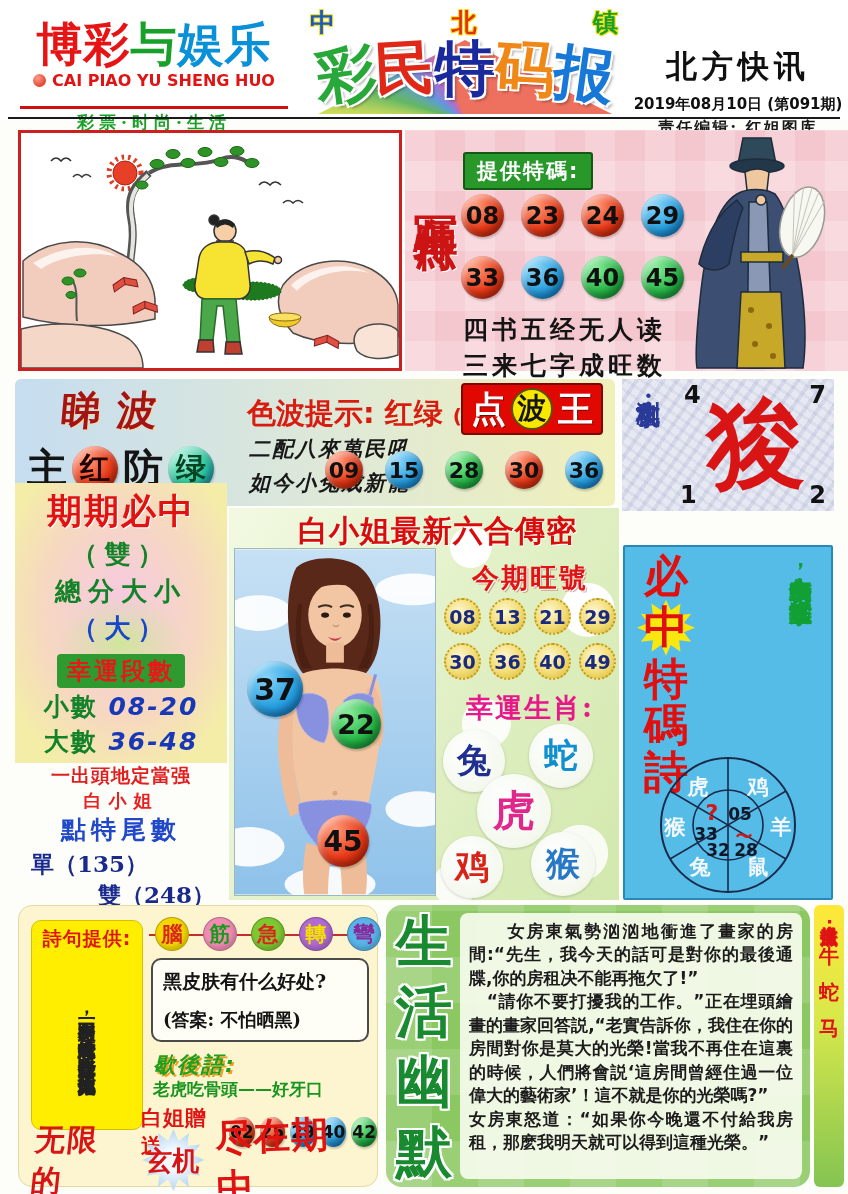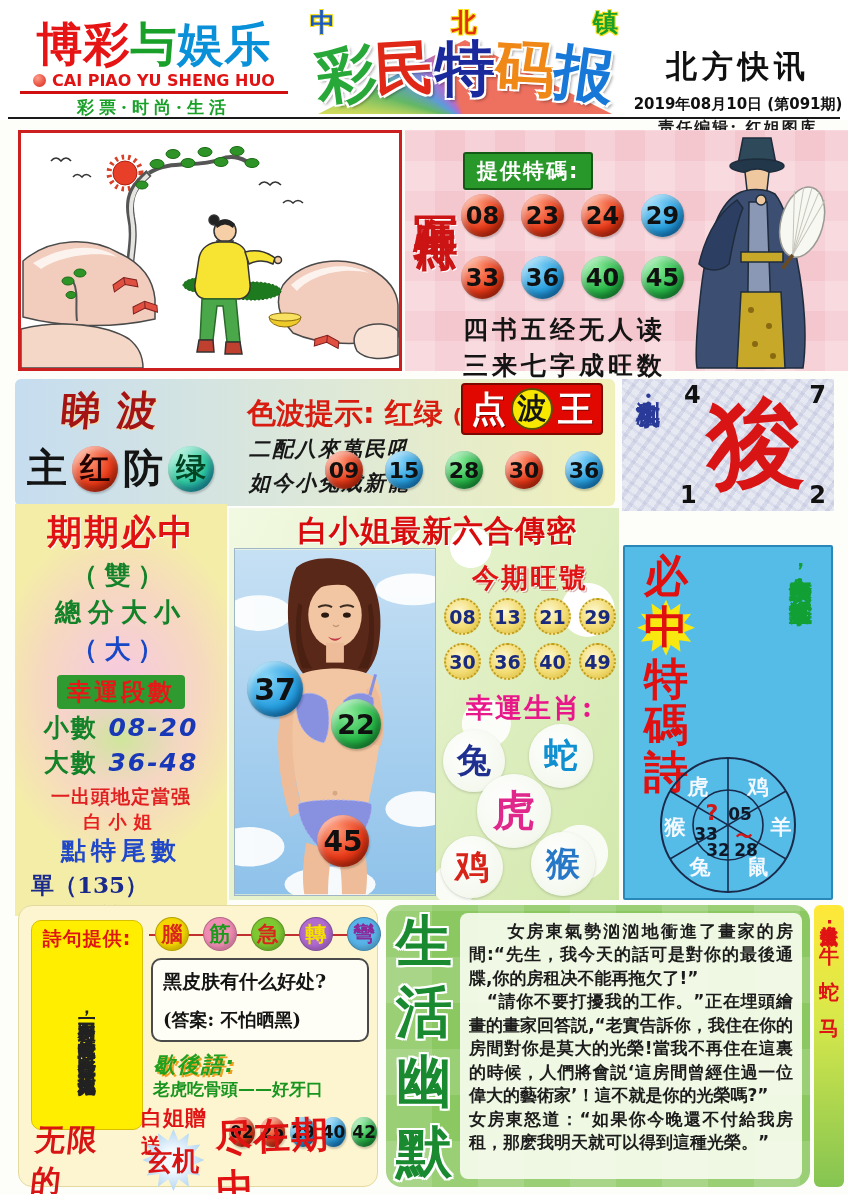--- a/index.html
+++ b/index.html
@@ -23,21 +23,21 @@
     display:flex; align-items:center; justify-content:center; }
   .star12 { clip-path: polygon(100% 50%, 80.9% 58.3%, 93.3% 75%, 72.6% 72.6%, 75% 93.3%, 58.3% 80.9%, 50% 100%, 41.7% 80.9%, 25% 93.3%, 27.4% 72.6%, 6.7% 75%, 19.1% 58.3%, 0% 50%, 19.1% 41.7%, 6.7% 25%, 27.4% 27.4%, 25% 6.7%, 41.7% 19.1%, 50% 0%, 58.3% 19.1%, 75% 6.7%, 72.6% 27.4%, 93.3% 25%, 80.9% 41.7%); }
 
   
   #header { position:absolute; left:0; top:0; width:848px; height:120px; background:#fff; }
   .hrule { position:absolute; left:8px; right:8px; top:117px; height:2px; background:#1a1a1a; }
   .logo { position:absolute; left:10px; top:20px; width:288px; text-align:center; }
   .logo-main { font-size:46px; font-weight:900; letter-spacing:1px; line-height:1.05; }
   .lg-red { color:#e61414; } .lg-green { color:#18a028; } .lg-blue { color:#0890d8; }
   .logo-sub { margin:3px 10px 0; display:flex; align-items:center; justify-content:center; gap:6px;
-    color:#e01414; font-size:16px; font-weight:900; border-bottom:3px solid #d01010; padding-bottom:1px; }
+    color:#e01414; font-size:16px; font-weight:900; border-bottom:3px solid #d01010; padding-bottom:16px; }
   .logo-dot { width:13px; height:13px; border-radius:50%; flex:0 0 auto;
     background:radial-gradient(circle at 35% 30%, #ff9c8a, #d82010); }
   .logo-tag { margin-top:2px; color:#18a028; font-size:17px; font-weight:bold;
     font-family:"DejaVu Serif", serif; letter-spacing:5px; }
   .mast { position:absolute; left:298px; top:6px; width:334px; height:110px; }
   .mast-fan { position:absolute; left:20px; top:34px; width:294px; height:74px; opacity:.75;
     background:conic-gradient(from 230deg at 50% 110%, #e84028, #f09018, #f5e020, #30a030, #2878d0, #9040c0, #e84028 32%);
     clip-path:polygon(0 100%, 50% 0, 100% 100%); }
   .mast-small { position:absolute; left:12px; top:0; width:308px; display:flex; justify-content:space-between;
     font-size:25px; font-weight:900;
@@ -103,21 +103,21 @@
                      repeating-linear-gradient(35deg, rgba(90,100,160,.08) 0 3px, rgba(0,0,0,0) 3px 9px); }
   .mys-label { position:absolute; left:10px; top:4px; writing-mode:vertical-rl; text-orientation:upright;
     font-size:24px; font-weight:900; color:#2a3a98; font-family:"DejaVu Serif", serif; height:126px; }
   .mys-char { position:absolute; left:56px; top:0; width:156px; height:132px; text-align:center;
     font-size:98px; line-height:130px; font-weight:900; color:#d81414; font-family:"DejaVu Serif", serif; }
   .mys-n { position:absolute; font-size:24px; font-weight:900; color:#111; }
   .mys-tl { left:62px; top:2px; } .mys-tr { right:8px; top:2px; }
   .mys-bl { left:58px; bottom:2px; } .mys-br { right:8px; bottom:2px; }
 
   
-  .leftcol { position:absolute; left:15px; top:504px; width:212px; height:412px; text-align:center;
+  .leftcol { position:absolute; left:15px; top:483px; width:212px; height:280px; text-align:center;
     background: radial-gradient(ellipse 85px 65px at 50% 57%, #cfe69a 0%, rgba(207,230,154,0) 75%),
                 radial-gradient(ellipse 128px 172px at 50% 46%, #f6c8e4 0%, #f6d8c0 62%, #f4eda8 100%); }
   .lc-title { padding-top:5px; font-size:35px; font-weight:900; color:#e01212; letter-spacing:2px;
     text-shadow:1px 1px 0 #fff; }
   .lc-g { font-size:26px; color:#138228; font-family:"DejaVu Serif", serif; font-weight:900; letter-spacing:7px; margin-top:2px; }
   .lc-b { color:#1848c8 !important; }
   .lc-seg { display:inline-block; margin-top:8px; background:#2f9a30; color:#e81818; font-size:24px;
     font-weight:900; padding:1px 10px; border-radius:4px; letter-spacing:3px; }
   .lc-range { font-size:25px; color:#138228; font-family:"DejaVu Serif", serif; font-weight:900; margin-top:2px; letter-spacing:2px; }
   .lc-num { color:#1838b8; font-style:italic; font-family:"DejaVu Sans", sans-serif; font-weight:900; }

